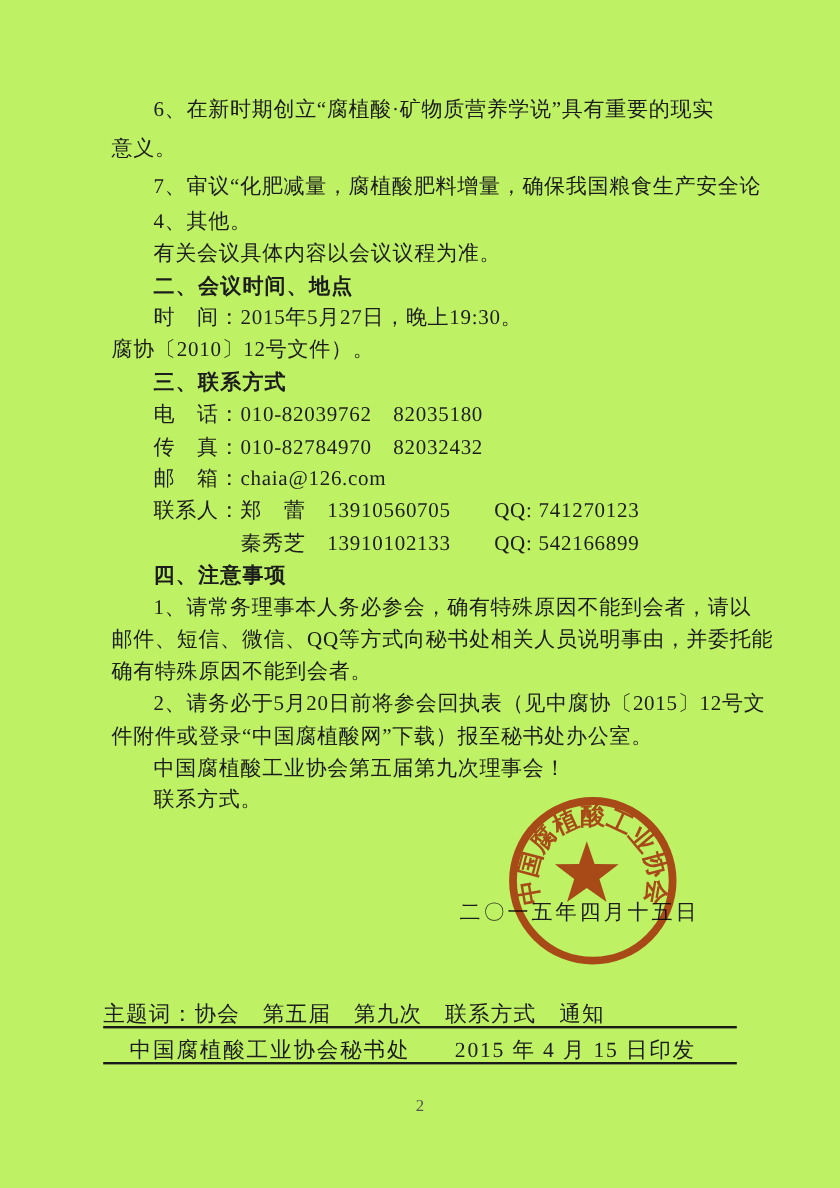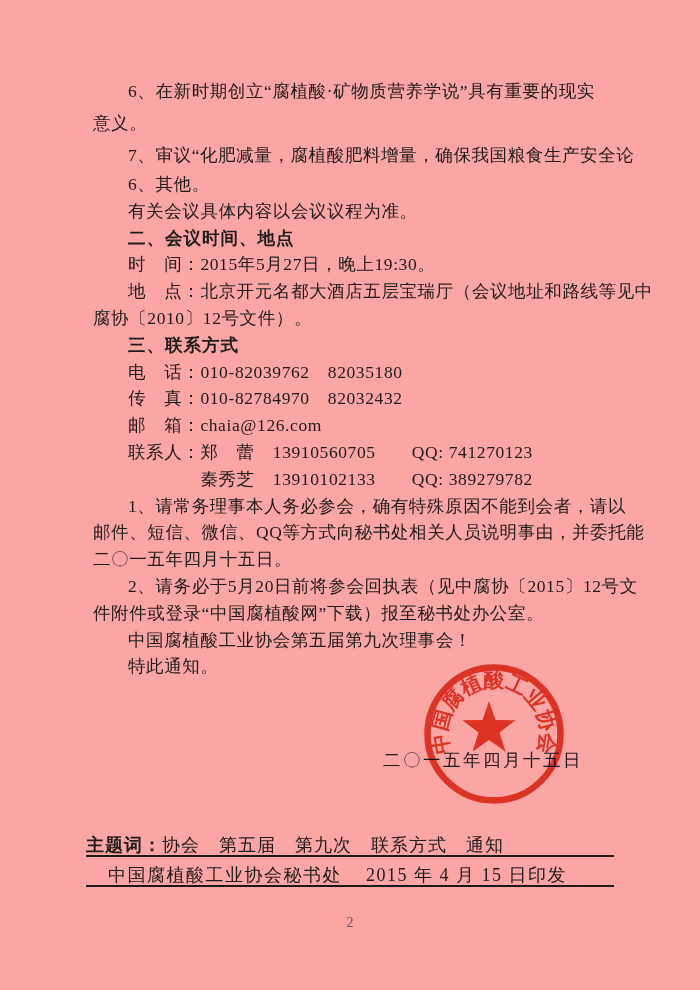--- a/index.html
+++ b/index.html
@@ -1,18 +1,18 @@
 <!DOCTYPE html>
 <html><head>
 <meta charset="utf-8">
 <style>
   * { margin:0; padding:0; box-sizing:border-box; }
   html,body { background:#ffffff; }
   .page {
-    position:relative; width:700px; height:990px; background:#fca5a5;
+    position:relative; width:700px; height:990px; background:#bef264;
     font-family:"Liberation Serif","DejaVu Serif",serif;
     color:#1c1c1c; overflow:hidden;
   }
   .body-text {
     position:absolute; left:93px; top:75px; width:516px;
     font-size:17.5px; letter-spacing:0.6px;
   }
   .line { height:26.8px; line-height:26.8px; white-space:pre; }
   .line.lh-lg { height:32px; line-height:32px; }
   .line.indent { text-indent:35px; }
@@ -27,61 +27,61 @@
   .seal {
     position:absolute; left:421px; top:661px; width:146px; height:146px;
     mix-blend-mode:multiply; opacity:0.9; pointer-events:none;
   }
   .footer { position:absolute; left:86px; right:86px; top:833px; }
   .subject-line {
     height:24px; line-height:24px; border-bottom:2px solid #1a1a1a;
     font-size:18px; letter-spacing:1px; white-space:pre;
   }
   .subject-label {
-    font-family:"Liberation Sans","DejaVu Sans",sans-serif; font-weight:700;
+    font-family:"Liberation Sans","DejaVu Sans",sans-serif; font-weight:400;
   }
   .issuer-line {
     margin-top:7px; height:23px; line-height:23px; border-bottom:2px solid #1a1a1a;
     font-size:18px; letter-spacing:1.5px; white-space:pre; padding-left:22px;
   }
   .issuer-name { display:inline-block; }
-  .print-date { display:inline-block; margin-left:24px; }
+  .print-date { display:inline-block; margin-left:37px; }
   .page-number {
     position:absolute; left:0; right:0; top:915px; text-align:center;
     font-size:14px; color:#555;
   }
 </style>
 </head>
 <body>
 
 <div class="page">
 
   <div class="body-text" id="body-lines">
       <div class="line indent lh-lg">6、在新时期创立“腐植酸·矿物质营养学说”具有重要的现实</div>
       <div class="line lh-lg">意义。</div>
       <div class="line indent lh-lg">7、审议“化肥减量，腐植酸肥料增量，确保我国粮食生产安全论</div>
-      <div class="line indent">6、其他。</div>
+      <div class="line indent">4、其他。</div>
       <div class="line indent">有关会议具体内容以会议议程为准。</div>
       <div class="line indent bold">二、会议时间、地点</div>
       <div class="line indent">时　间：2015年5月27日，晚上19:30。</div>
-      <div class="line indent">地　点：北京开元名都大酒店五层宝瑞厅（会议地址和路线等见中</div>
       <div class="line">腐协〔2010〕12号文件）。</div>
       <div class="line indent bold">三、联系方式</div>
       <div class="line indent">电　话：010-82039762　82035180</div>
       <div class="line indent">传　真：010-82784970　82032432</div>
       <div class="line indent">邮　箱：chaia@126.com</div>
       <div class="line indent">联系人：郑　蕾　13910560705　　QQ: 741270123</div>
-      <div class="line indent">　　　　秦秀芝　13910102133　　QQ: 389279782</div>
+      <div class="line indent">　　　　秦秀芝　13910102133　　QQ: 542166899</div>
+      <div class="line indent bold">四、注意事项</div>
       <div class="line indent">1、请常务理事本人务必参会，确有特殊原因不能到会者，请以</div>
       <div class="line">邮件、短信、微信、QQ等方式向秘书处相关人员说明事由，并委托能</div>
-      <div class="line">二〇一五年四月十五日。</div>
+      <div class="line">确有特殊原因不能到会者。</div>
       <div class="line indent">2、请务必于5月20日前将参会回执表（见中腐协〔2015〕12号文</div>
       <div class="line">件附件或登录“中国腐植酸网”下载）报至秘书处办公室。</div>
       <div class="line indent">中国腐植酸工业协会第五届第九次理事会！</div>
-      <div class="line indent">特此通知。</div>
+      <div class="line indent">联系方式。</div>
     </div>
 
   <div class="date-line">二〇一五年四月十五日</div>
 
   <div class="seal">
     <svg width="146" height="146" viewBox="0 0 146 146">
       <circle cx="73" cy="73" r="66.5" fill="none" stroke="#dd3a23" stroke-width="6.5"></circle>
       <polygon points="68,40 74.5,59.1 94.6,59.3 78.5,71.4 84.5,90.7 68,79 51.5,90.7 57.5,71.4 41.4,59.3 61.5,59.1" fill="#dd3a23"></polygon>
       <path id="seal-arc" d="M 33.1 97.9 A 47 47 0 1 1 112.9 97.9" fill="none"></path>
       <text font-size="20.5" font-weight="bold" fill="#dd3a23" font-family="Liberation Serif, DejaVu Serif, serif">

